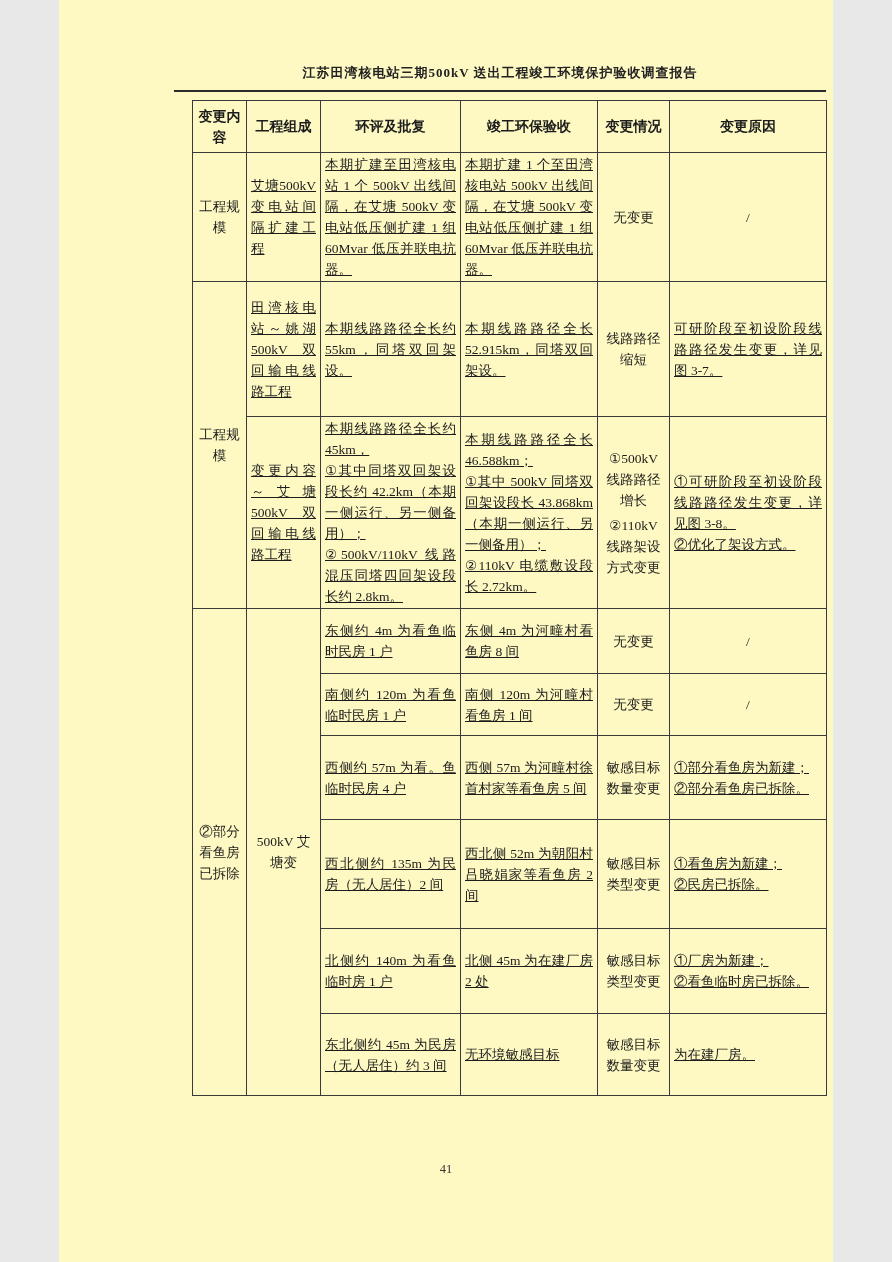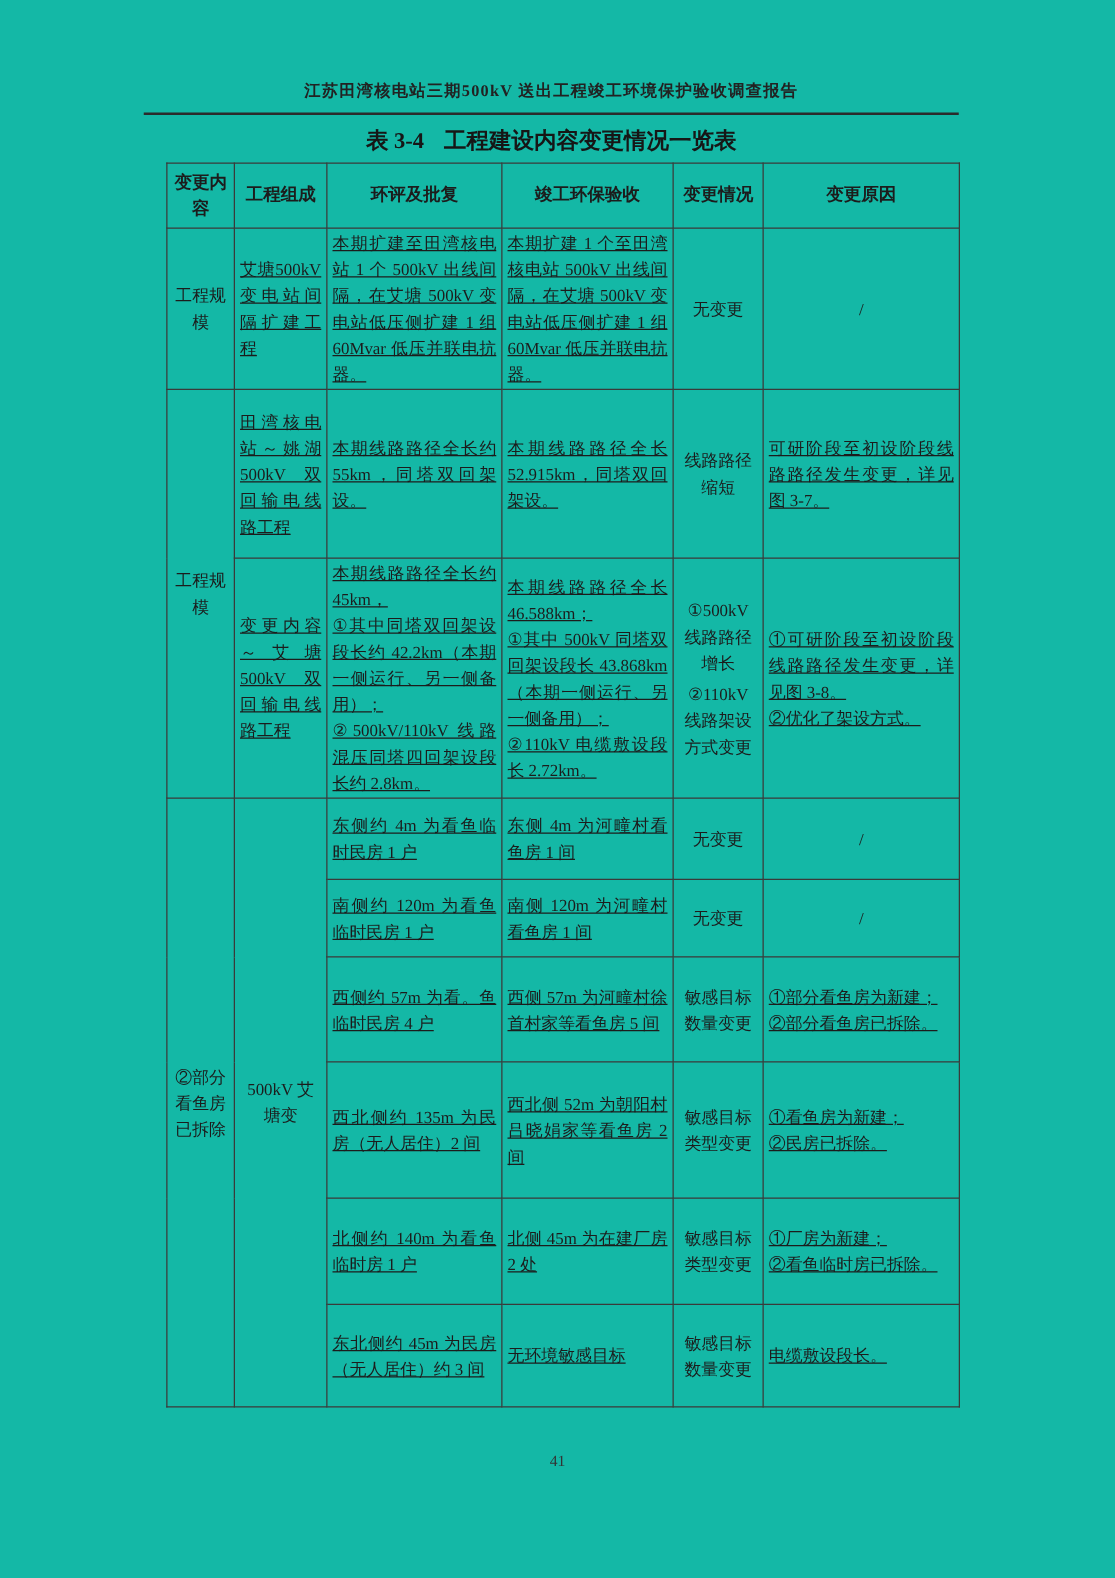--- a/index.html
+++ b/index.html
@@ -1,20 +1,20 @@
 <!DOCTYPE html>
 <html><head>
 <meta charset="utf-8">
 <style>
   html,body{margin:0;padding:0;background:#e8e8e8;}
   .page{
     position:relative;
-    width:892px;height:1262px;
+    width:774px;height:1262px;
     margin:0 auto;
-    background:#14b8a6;
+    background:#fef9c3;
     font-family:"Liberation Serif","DejaVu Serif",serif;
     color:#1c1c1c;
     overflow:hidden;
   }
   .content{position:absolute;left:115px;top:0;width:652px;}
   .doc-header{
     margin-top:64px;
     text-align:center;
     font-size:13px;
     font-weight:bold;
@@ -72,23 +72,20 @@
 </style>
 </head>
 <body>
 
 <div class="page">
   <div class="content">
 
     <div class="doc-header">江苏田湾核电站三期500kV 送出工程竣工环境保护验收调查报告</div>
     <hr class="header-rule">
 
-    <div class="caption">
-      <span class="cap-label">表 3-4</span><span>工程建设内容变更情况一览表</span>
-    </div>
 
     <table class="change-table">
       <colgroup>
         <col style="width:54px">
           <col style="width:74px">
           <col style="width:140px">
         <col style="width:137px">
           <col style="width:72px">
           <col style="width:157px">
       </colgroup>
@@ -134,21 +131,21 @@
           <div class="chg-item">②110kV 线路架设方式变更</div>
         </td>
         <td class="j prewrap">①可研阶段至初设阶段线路路径发生变更，详见图 3-8。
 ②优化了架设方式。</td>
       </tr>
 
       <tr style="height:65px">
         <td class="c" rowspan="6">②部分看鱼房已拆除</td>
         <td class="c" rowspan="6">500kV 艾塘变</td>
         <td class="j">东侧约 4m 为看鱼临时民房 1 户</td>
-        <td class="j">东侧 4m 为河疃村看鱼房 1 间</td>
+        <td class="j">东侧 4m 为河疃村看鱼房 8 间</td>
         <td class="c">无变更</td>
         <td class="c">/</td>
       </tr>
 
       <tr style="height:62px">
         <td class="j">南侧约 120m 为看鱼临时民房 1 户</td>
         <td class="j">南侧 120m 为河疃村看鱼房 1 间</td>
         <td class="c">无变更</td>
         <td class="c">/</td>
       </tr>
@@ -174,20 +171,20 @@
         <td class="j">北侧 45m 为在建厂房 2 处</td>
         <td class="c">敏感目标类型变更</td>
         <td class="j prewrap">①厂房为新建；
 ②看鱼临时房已拆除。</td>
       </tr>
 
       <tr style="height:82px">
         <td class="j">东北侧约 45m 为民房（无人居住）约 3 间</td>
         <td class="j">无环境敏感目标</td>
         <td class="c">敏感目标数量变更</td>
-        <td class="j">电缆敷设段长。</td>
+        <td class="j">为在建厂房。</td>
       </tr>
     </tbody>
       </table>
   </div>
 
   <div class="page-number">41</div>
 </div>
 
 </body></html>

